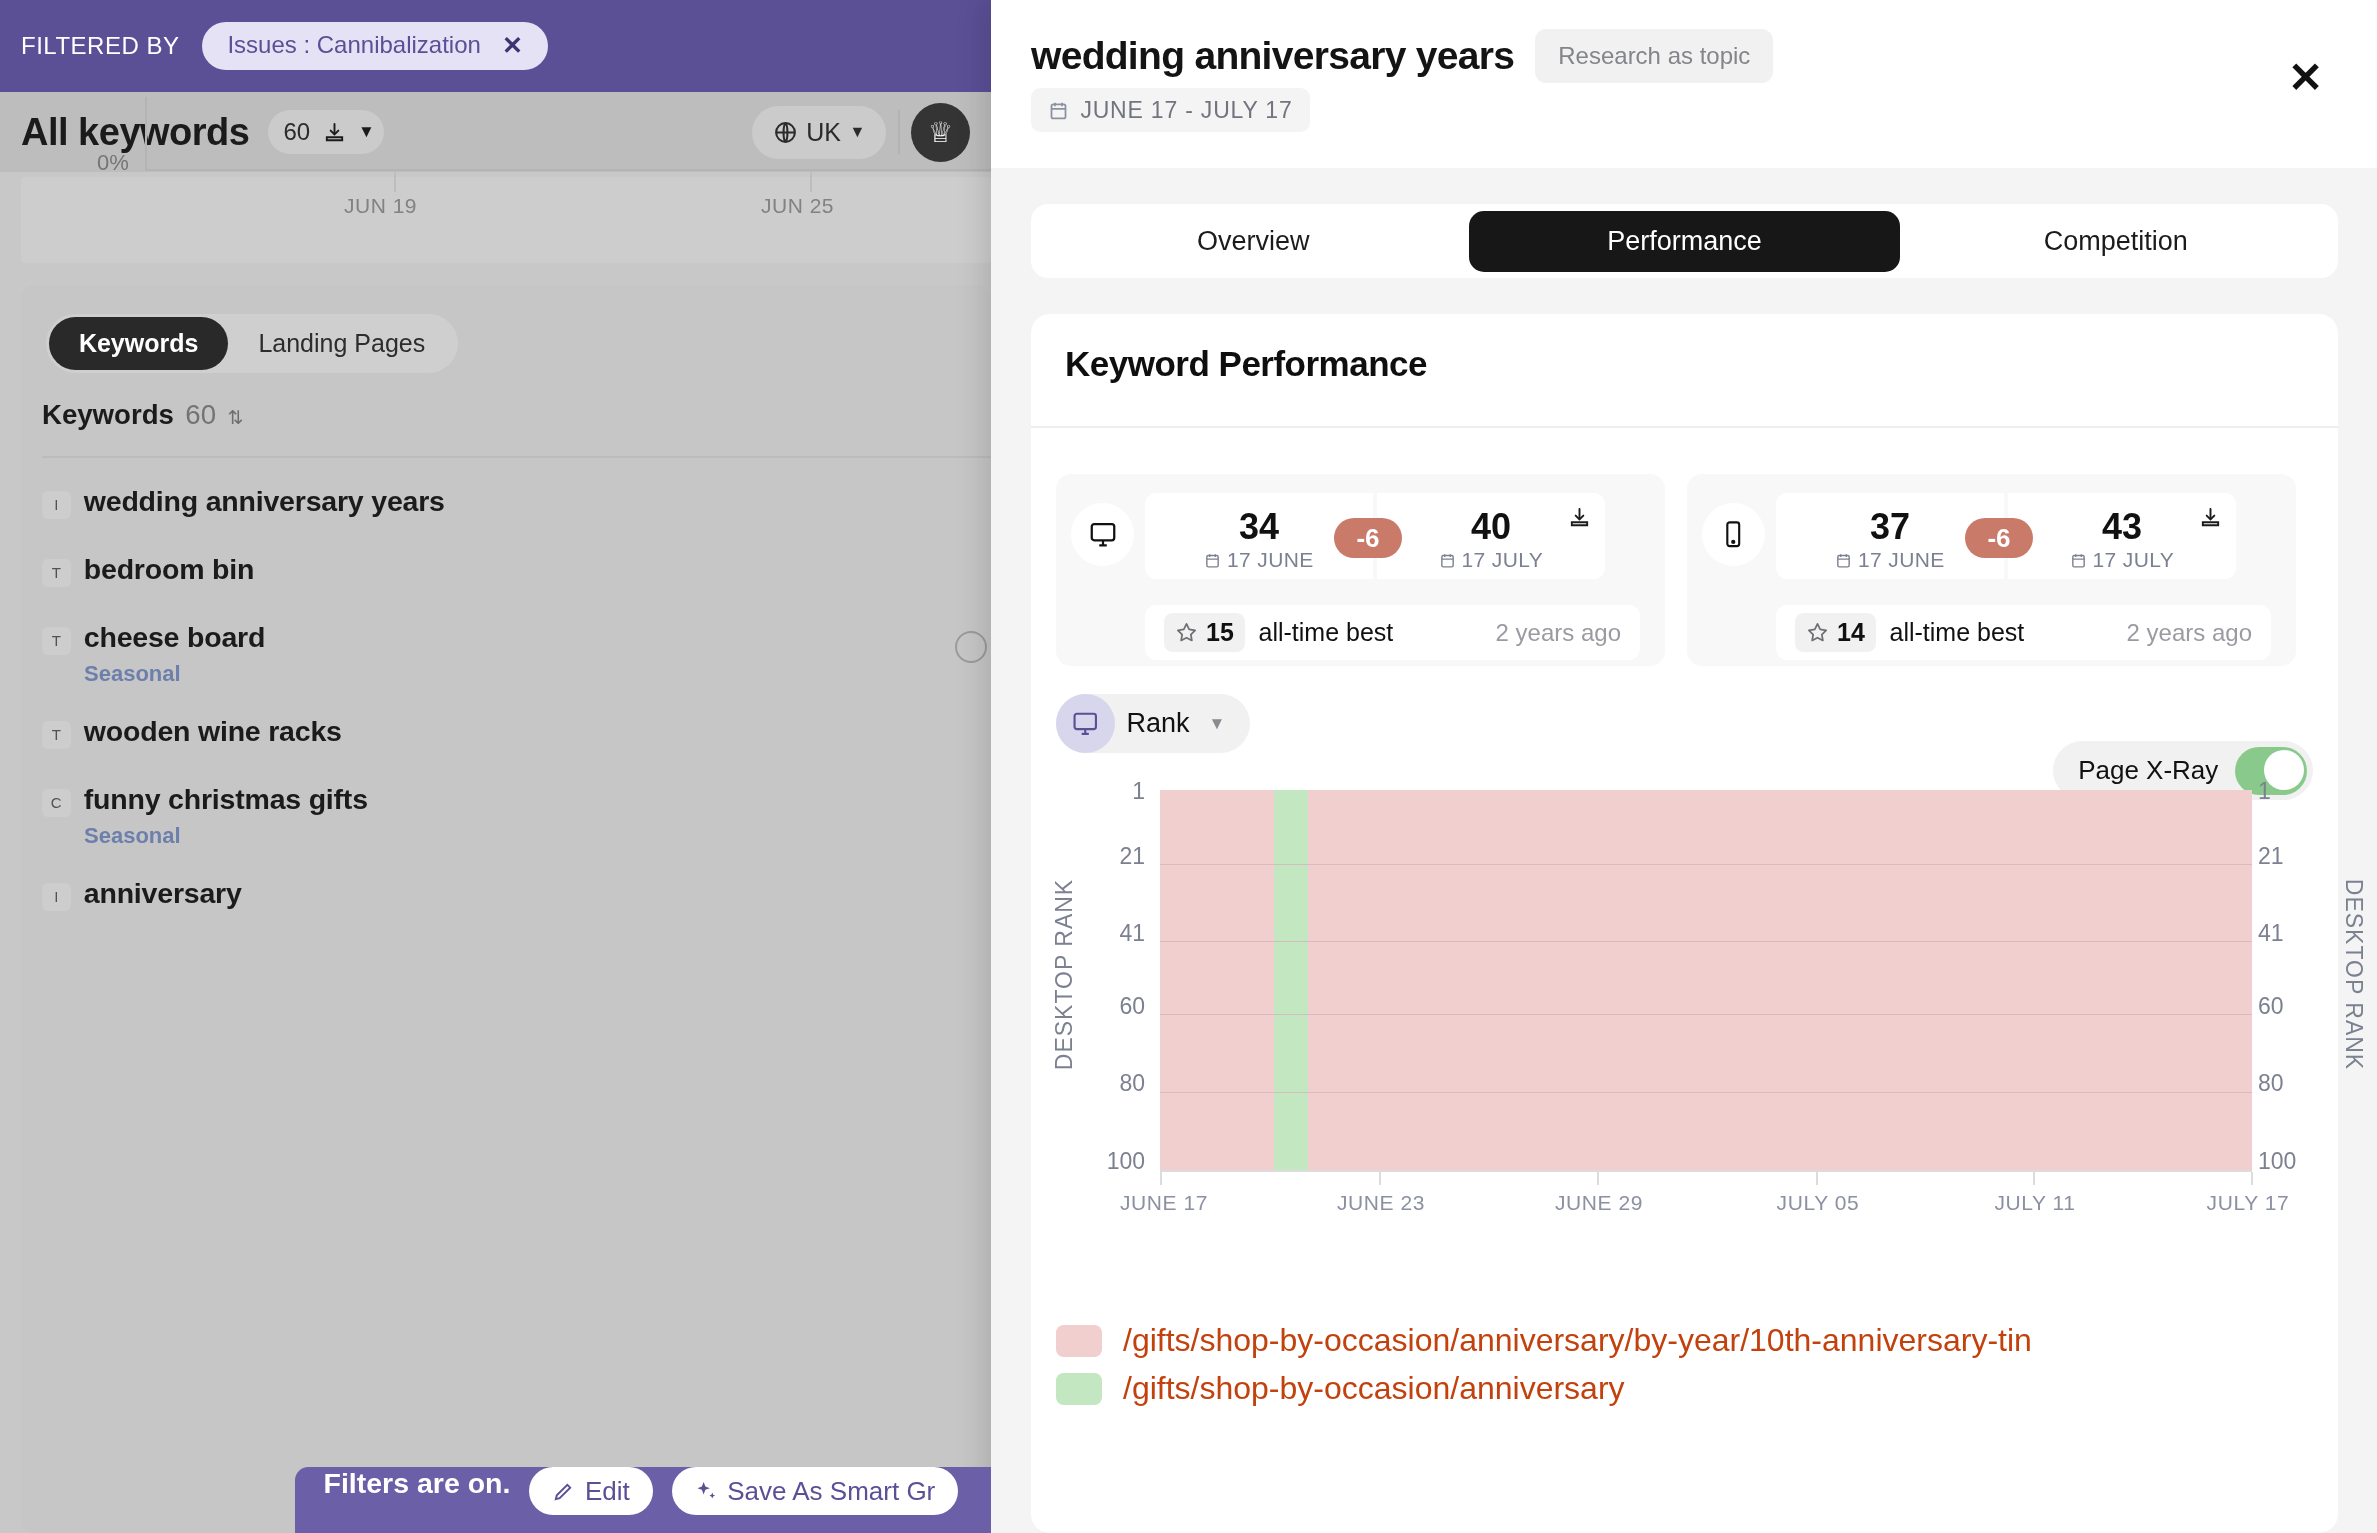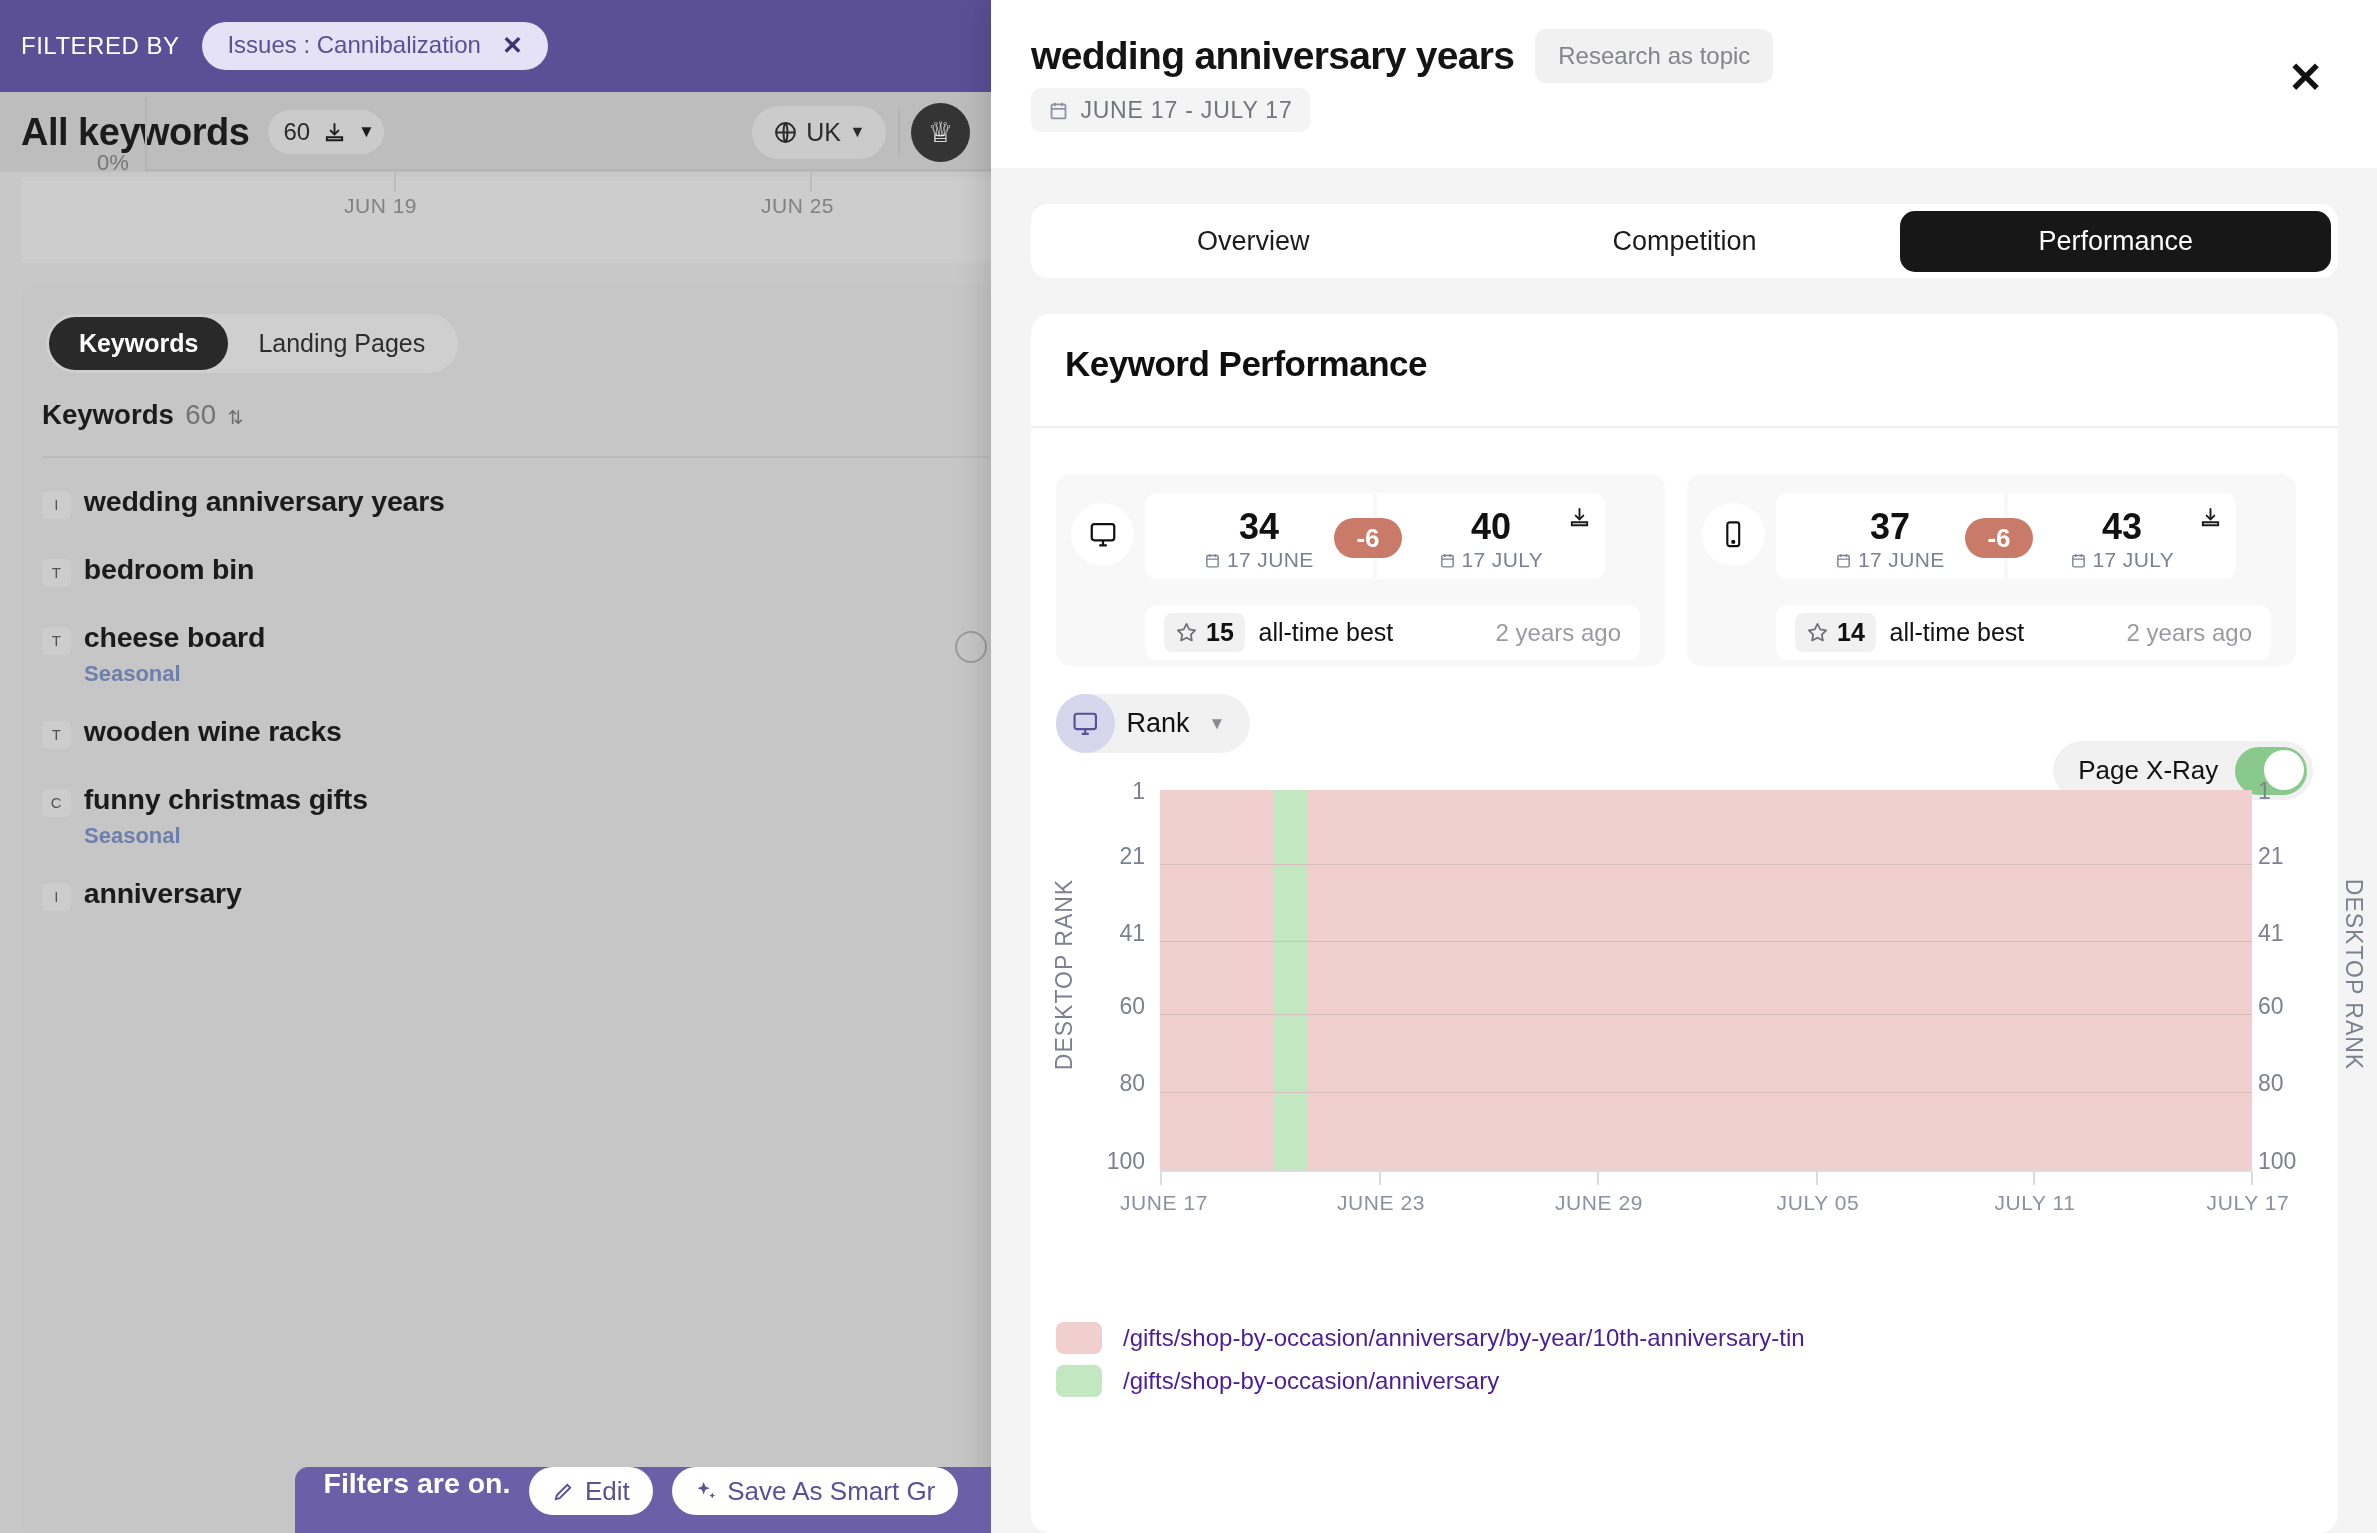--- a/index.html
+++ b/index.html
@@ -221,21 +221,21 @@
   .plot-bg { position: absolute; inset: 0; background: #f2cfcf; }
   .green-band { position: absolute; top: 0; bottom: 0; left: 114px; width: 34px; background: #c3e7c0; }
   .gridline { position: absolute; left: 0; width: 100%; height: 1.9px; background: #d7bcbc; }
   .axis-bottom { position: absolute; left: 129px; top: 390px; width: 1092px; height: 1.9px; background: #dcdcdf; }
   .xtick-mark { position: absolute; top: 392px; width: 1.9px; height: 13.3px; background: #dcdcdf; }
   .xtick-lab { position: absolute; top: 411px; font-size: 21px; color: #8b91a0; letter-spacing: 0.6px; transform: translateX(-50%); }
 
   .legend { position: absolute; left: 25px; top: 1008px; }
   .legend-row { display: flex; align-items: center; gap: 21px; margin-bottom: 11.4px; }
   .legend-sw { width: 46px; height: 32px; border-radius: 7.6px; }
-  .legend-txt { font-size: 24px; color: #4c1d95; }
+  .legend-txt { font-size: 32px; color: #c2410c; }
 
   svg { display: block; }
 </style>
 </head>
 <body>
 
 <div id="root">
 
   <div class="bg-app">
 
@@ -364,22 +364,22 @@
               <path d="M8 3v4M16 3v4M4 10h16"></path>
             </svg>
         </span>
         <span>JUNE 17 - JULY 17</span>
       </div>
       <div class="close-x">✕</div>
     </div>
 
     <div class="tabs-wrap">
       <div class="tab">Overview</div>
+      <div class="tab active">Performance</div>
       <div class="tab">Competition</div>
-      <div class="tab active">Performance</div>
     </div>
 
     <div class="perf-card">
       <div class="perf-title">Keyword Performance</div>
       <div class="perf-hr"></div>
 
       <div class="stat-card desktop">
         <div class="device-circle">
           <svg width="30" height="30" viewBox="0 0 24 24" fill="none" stroke="#111" stroke-width="1.8">
               <rect x="3" y="4" width="18" height="13" rx="2"></rect>

